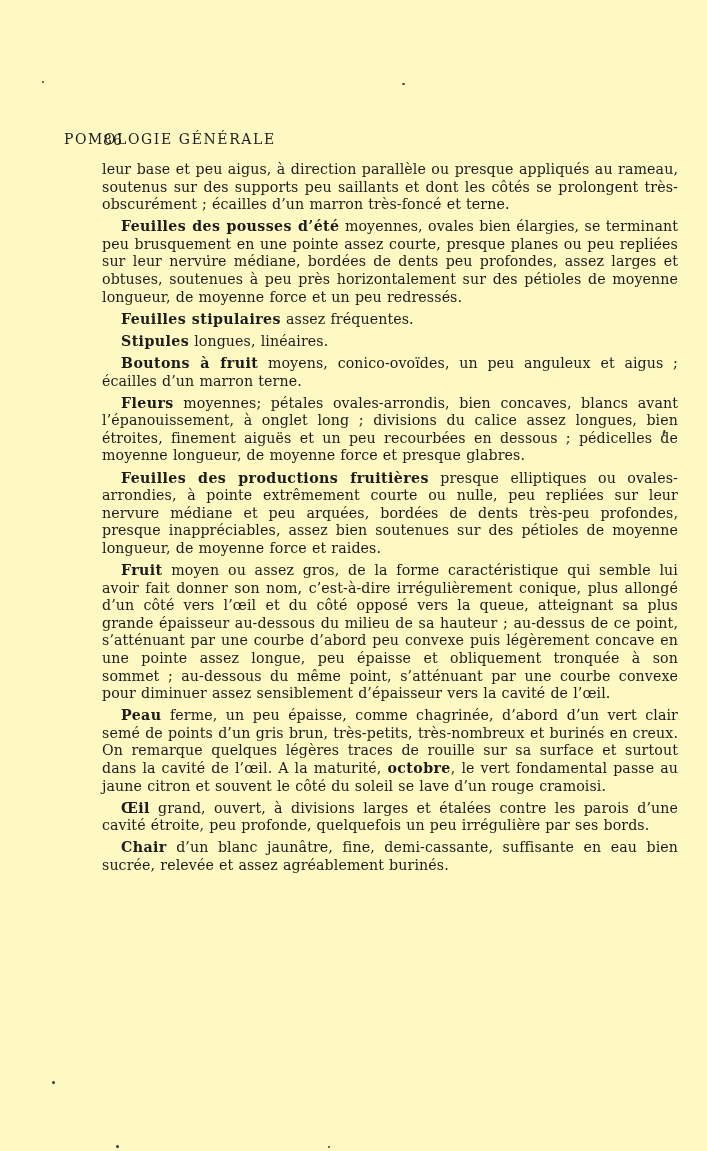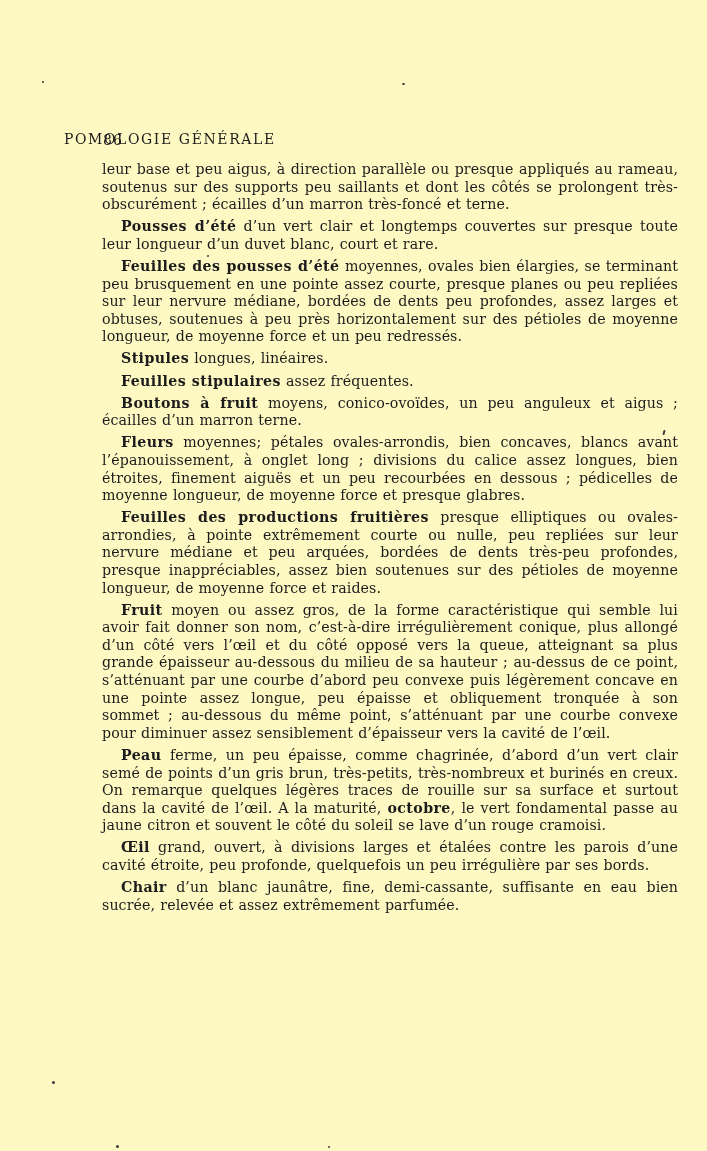--- a/index.html
+++ b/index.html
@@ -57,31 +57,30 @@
 <body style="background: rgb(255, 255, 255); color: rgb(28, 28, 28);">
 
 <div class="sheet">
   <div class="page-header">
     <span class="page-number">86</span>
     <div class="running-title">POMOLOGIE GÉNÉRALE</div>
   </div>
 
   <div class="page-body">
       <p class="para no-indent"><span class="paragraph-text">leur base et peu aigus, à direction parallèle ou presque appliqués au rameau, soutenus sur des supports peu saillants et dont les côtés se prolongent très-obscurément&nbsp;; écailles d’un marron très-foncé et terne.</span></p>
-      <p class="para"><span class="lead">Pousses d’été</span><span class="paragraph-text"> d’un vert clair et longtemps couvertes sur presque toute leur longueur d’un duvet blanc, court et rare.</span></p>
       <p class="para"><span class="lead">Feuilles des pousses d’été</span><span class="paragraph-text"> moyennes, ovales bien élargies, se terminant peu brusquement en une pointe assez courte, presque planes ou peu repliées sur leur nervure médiane, bordées de dents peu profondes, assez larges et obtuses, soutenues à peu près horizontalement sur des pétioles de moyenne longueur, de moyenne force et un peu redressés.</span></p>
+      <p class="para"><span class="lead">Feuilles stipulaires</span><span class="paragraph-text"> assez fréquentes.</span></p>
       <p class="para"><span class="lead">Stipules</span><span class="paragraph-text"> longues, linéaires.</span></p>
-      <p class="para"><span class="lead">Feuilles stipulaires</span><span class="paragraph-text"> assez fréquentes.</span></p>
       <p class="para"><span class="lead">Boutons à fruit</span><span class="paragraph-text"> moyens, conico-ovoïdes, un peu anguleux et aigus&nbsp;; écailles d’un marron terne.</span></p>
       <p class="para"><span class="lead">Fleurs</span><span class="paragraph-text"> moyennes; pétales ovales-arrondis, bien concaves, blancs avant l’épanouissement, à onglet long&nbsp;; divisions du calice assez longues, bien étroites, finement aiguës et un peu recourbées en dessous&nbsp;; pédicelles de moyenne longueur, de moyenne force et presque glabres.</span></p>
       <p class="para"><span class="lead">Feuilles des productions fruitières</span><span class="paragraph-text"> presque elliptiques ou ovales-arrondies, à pointe extrêmement courte ou nulle, peu repliées sur leur nervure médiane et peu arquées, bordées de dents très-peu profondes, presque inappréciables, assez bien soutenues sur des pétioles de moyenne longueur, de moyenne force et raides.</span></p>
       <p class="para"><span class="lead">Fruit</span><span class="paragraph-text"> moyen ou assez gros, de la forme caractéristique qui semble lui avoir fait donner son nom, c’est-à-dire irrégulièrement conique, plus allongé d’un côté vers l’œil et du côté opposé vers la queue, atteignant sa plus grande épaisseur au-dessous du milieu de sa hauteur&nbsp;; au-dessus de ce point, s’atténuant par une courbe d’abord peu convexe puis légèrement concave en une pointe assez longue, peu épaisse et obliquement tronquée à son sommet&nbsp;; au-dessous du même point, s’atténuant par une courbe convexe pour diminuer assez sensiblement d’épaisseur vers la cavité de l’œil.</span></p>
       <p class="para"><span class="lead">Peau</span><span class="paragraph-text"> ferme, un peu épaisse, comme chagrinée, d’abord d’un vert clair semé de points d’un gris brun, très-petits, très-nombreux et burinés en creux. On remarque quelques légères traces de rouille sur sa surface et surtout dans la cavité de l’œil. A la maturité, </span><span class="lead">octobre</span><span class="paragraph-text">, le vert fondamental passe au jaune citron et souvent le côté du soleil se lave d’un rouge cramoisi.</span></p>
       <p class="para"><span class="lead">Œil</span><span class="paragraph-text"> grand, ouvert, à divisions larges et étalées contre les parois d’une cavité étroite, peu profonde, quelquefois un peu irrégulière par ses bords.</span></p>
-      <p class="para"><span class="lead">Chair</span><span class="paragraph-text"> d’un blanc jaunâtre, fine, demi-cassante, suffisante en eau bien sucrée, relevée et assez extrêmement parfumée.</span></p>
+      <p class="para"><span class="lead">Chair</span><span class="paragraph-text"> d’un blanc jaunâtre, fine, demi-cassante, suffisante en eau bien sucrée, relevée et assez agréablement burinés.</span></p>
     </div>
 
   <span class="speck" style="left:42px;top:81px;width:2px;height:2px;"></span>
   <span class="speck" style="left:402px;top:83px;width:3px;height:2px;"></span>
   <span class="speck" style="left:207px;top:255px;width:2px;height:2px;"></span>
   <span class="speck" style="left:663px;top:430px;width:2px;height:5px;border-radius:1px;transform:rotate(15deg);"></span>
   <span class="speck" style="left:52px;top:1081px;width:3px;height:3px;"></span>
   <span class="speck" style="left:116px;top:1145px;width:3px;height:3px;"></span>
   <span class="speck" style="left:328px;top:1146px;width:2px;height:2px;"></span>
 </div>

